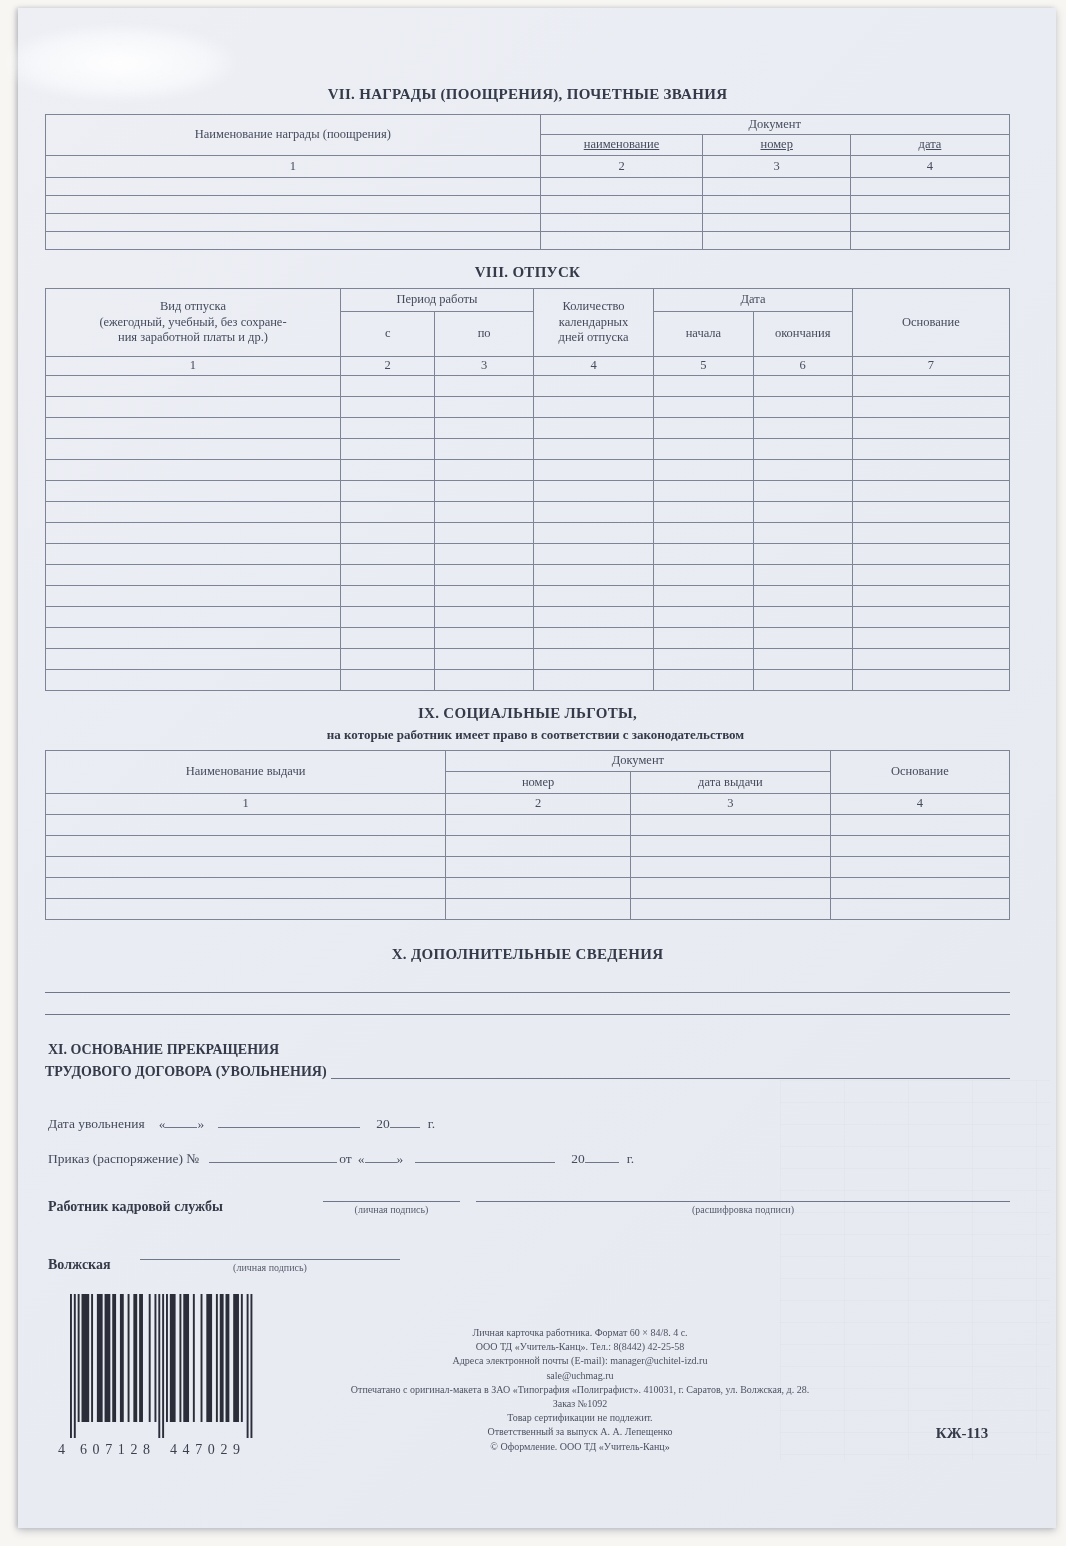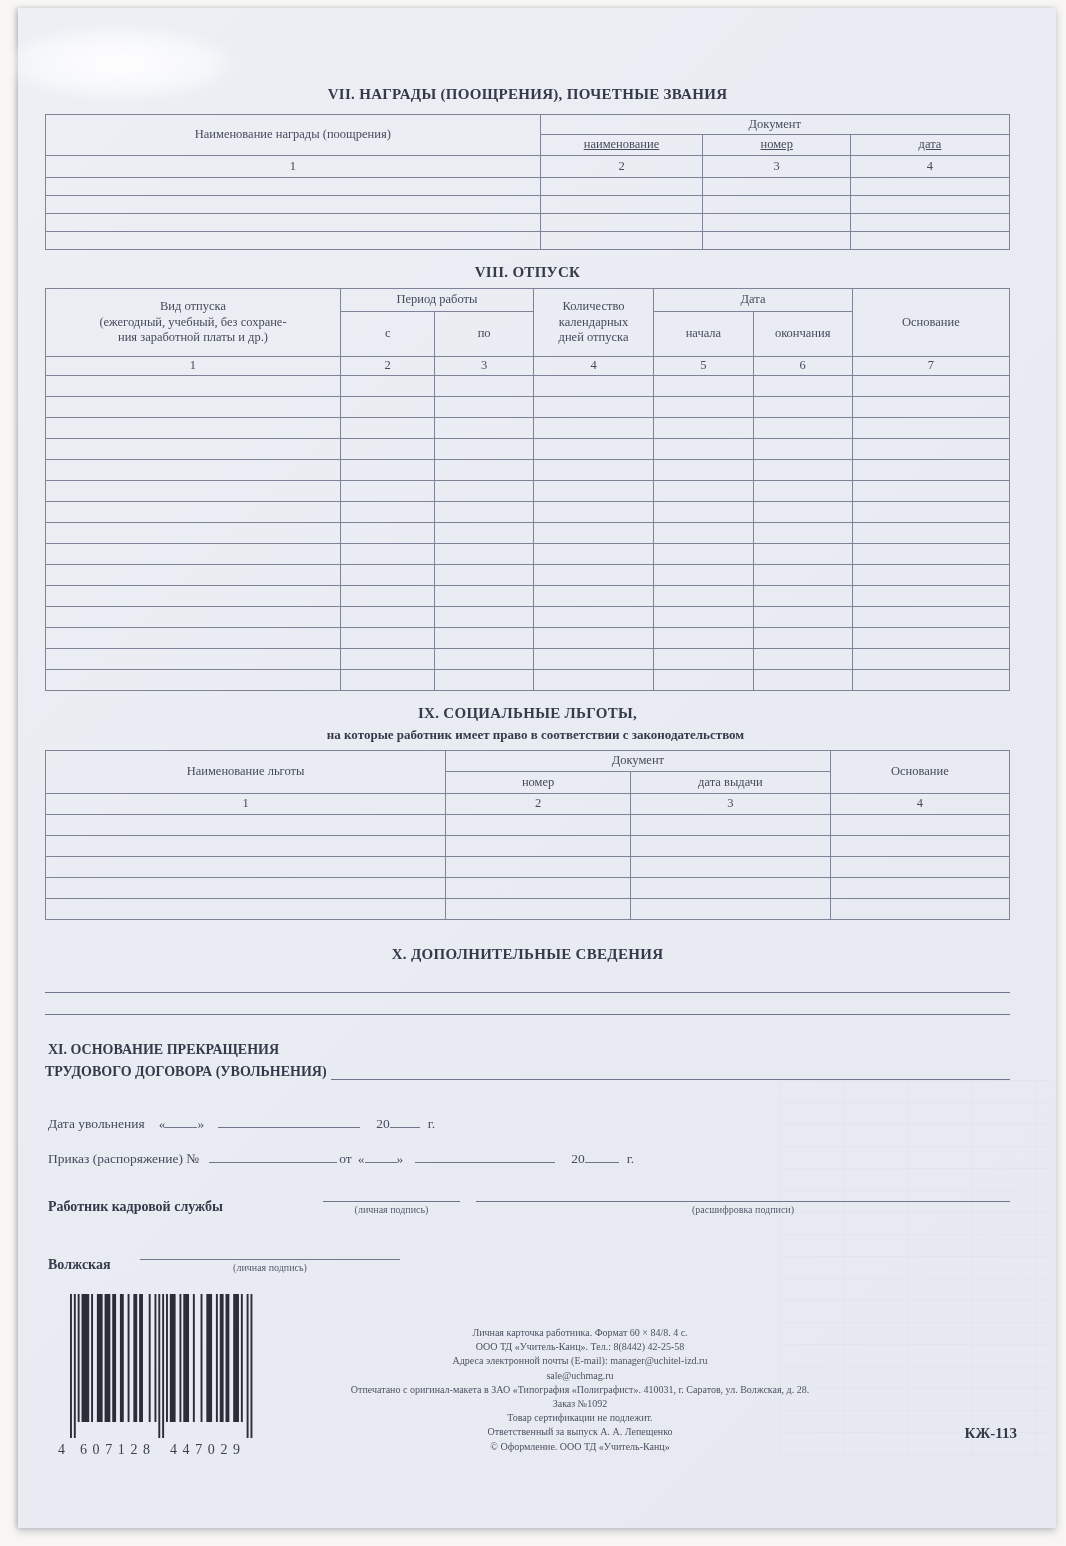--- a/index.html
+++ b/index.html
@@ -45,29 +45,29 @@
   .t8 thead tr:nth-child(1) td{height:22px;}
   .t8 thead tr:nth-child(2) td{height:44px;}
   .t8 .numrow td{height:18px;}
   .t8 tbody td{height:20px;}
   .t9 thead tr:nth-child(1) td{height:20px;}
   .t9 thead tr:nth-child(2) td{height:21px;}
   .t9 .numrow td{height:20px;}
   .t9 tbody td{height:20px;}
   .rule{left:27px;width:965px;border-top:1px solid #70768a;height:0;}
   .bold{font-weight:bold;}
-  .line2wrap{left:27px;width:965px;display:flex;align-items:center;font-family:Liberation Serif, serif;}
+  .line2wrap{left:27px;width:965px;display:flex;align-items:flex-start;font-family:Liberation Serif, serif;}
   .fill-line{flex:1;border-bottom:1px solid #70768a;height:14px;margin-left:4px;}
   .frow{left:30px;width:962px;display:flex;align-items:baseline;font-size:13.5px;color:#454b5c;}
   .ul{display:inline-block;border-bottom:1px solid #70768a;height:13px;vertical-align:bottom;}
   .sig-field{display:flex;flex-direction:column;}
   .sig-line{border-bottom:1px solid #70768a;height:15px;}
   .sig-cap{font-size:10px;text-align:center;color:#565c6c;padding-top:2px;}
   .footer-block{left:182px;width:760px;text-align:center;font-size:10px;line-height:14.2px;color:#4c5262;}
-  .formcode{left:889px;width:110px;text-align:right;font-weight:bold;font-size:15px;color:#343a49;}
+  .formcode{left:889px;width:110px;text-align:center;font-weight:bold;font-size:15px;color:#343a49;}
   .bc-digits{font-size:14px;fill:#3a3f4d;letter-spacing:2px;}
 </style>
 </head>
 <body>
 
 <div class="sheet">
   <div class="glare"></div>
   <div class="ghost"></div>
 
   <div class="abs sec-title" style="top:78px">VII. НАГРАДЫ (ПООЩРЕНИЯ), ПОЧЕТНЫЕ ЗВАНИЯ</div>
@@ -305,21 +305,21 @@
   <div class="abs sec-sub" style="top:719px">на которые работник имеет право в соответствии с законодательством</div>
   <table class="abs tbl t9" style="top:742px">
     <colgroup>
         <col style="width:41.5%">
         <col style="width:19.2%">
         <col style="width:20.7%">
         <col style="width:18.6%">
       </colgroup>
     <thead>
       <tr>
-        <td rowspan="2">Наименование льготы</td>
+        <td rowspan="2">Наименование выдачи</td>
         <td colspan="2">Документ</td>
         <td rowspan="2">Основание</td>
       </tr>
       <tr>
         <td>номер</td>
         <td>дата выдачи</td>
       </tr>
       <tr class="numrow">
         <td>1</td>
         <td>2</td>

